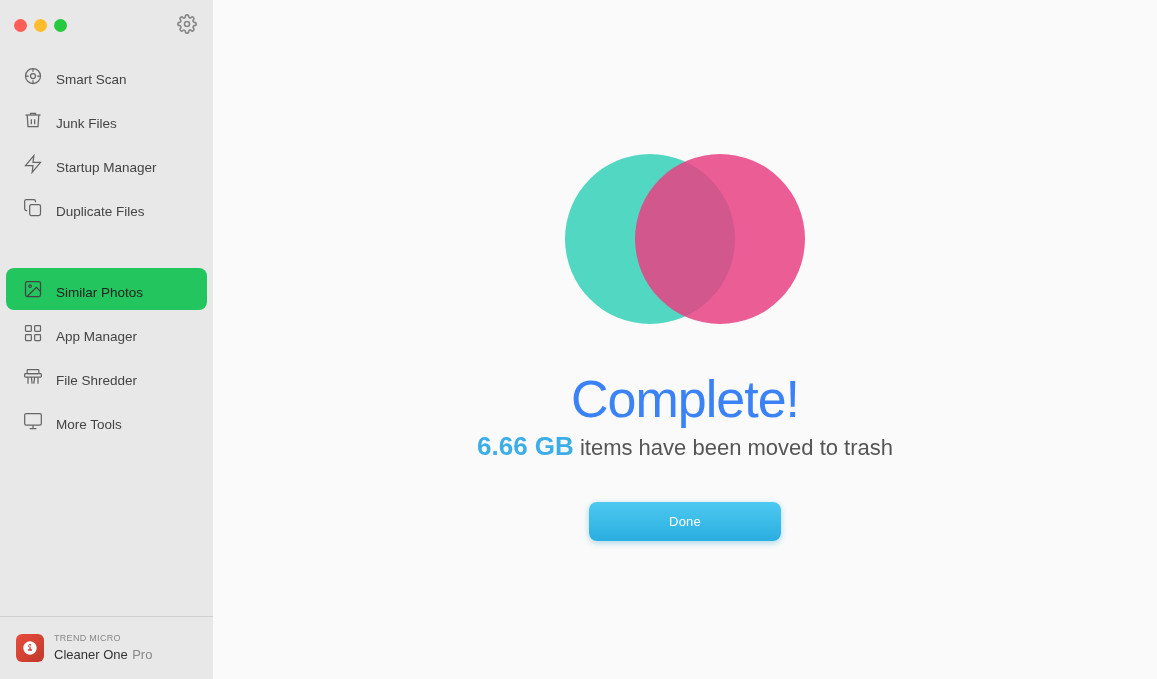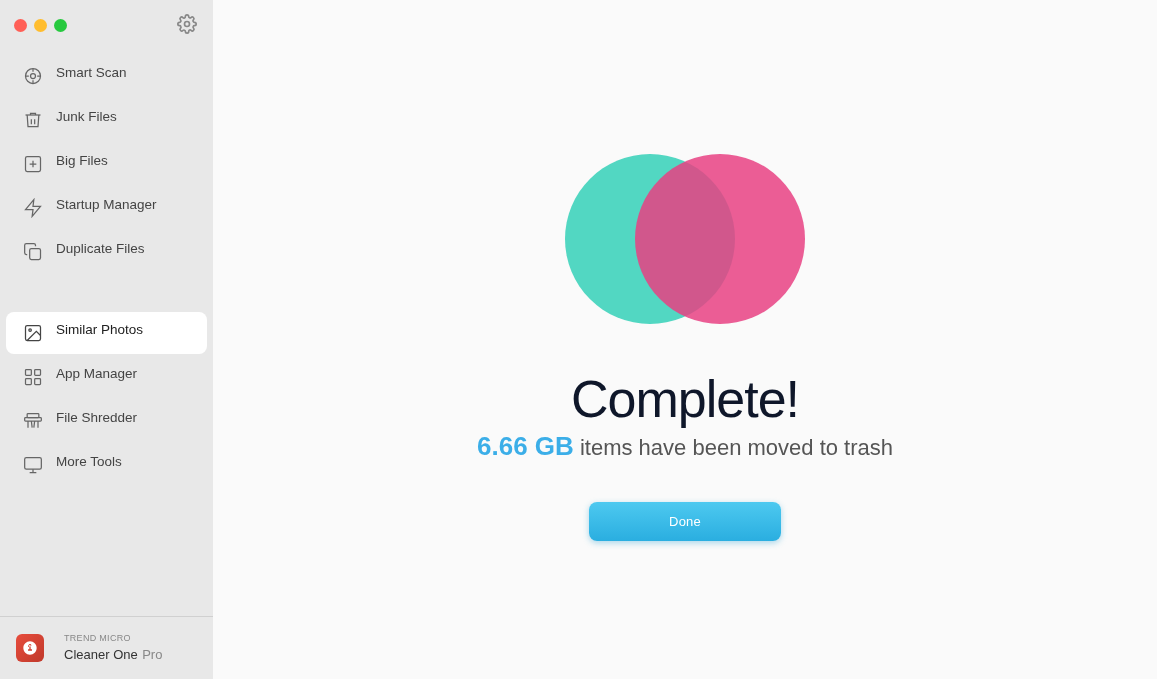--- a/index.html
+++ b/index.html
@@ -55,33 +55,33 @@
 
     .nav-items {
       flex: 1;
       display: flex;
       flex-direction: column;
       padding-top: 4px;
     }
 
     .nav-item {
       display: flex;
-      align-items: flex-start;
+      align-items: flex-end;
       padding: 10px 16px;
       cursor: pointer;
       border-radius: 8px;
       margin: 1px 6px;
       gap: 12px;
       color: #444;
       font-size: 14px;
       font-weight: 400;
     }
 
     .nav-item.active {
-      background: #ffffff;
+      background: #22c55e;
       color: #222;
       margin-top: 38px;
     }
 
     .nav-icon {
       width: 22px;
       height: 22px;
       flex-shrink: 0;
       color: #666;
       display: flex;
@@ -111,21 +111,20 @@
       justify-content: center;
       font-size: 14px;
       color: white;
       font-weight: bold;
     }
 
     .brand-text {
       display: flex;
       flex-direction: column;
       line-height: 1.2;
-      margin-left: 10px;
     }
 
     .brand-name-small {
       font-size: 9px;
       color: #888;
       text-transform: uppercase;
       letter-spacing: 0.3px;
     }
 
     .brand-name-main {
@@ -175,21 +174,21 @@
       height: 170px;
       border-radius: 50%;
       background: rgba(232, 65, 130, 0.85);
       right: 20px;
       top: 15px;
     }
 
     .complete-title {
       font-size: 52px;
       font-weight: 300;
-      color: #0f172a;
+      color: #3b82f6;
       text-align: center;
       margin-bottom: 2px;
       letter-spacing: -1px;
     }
 
     .complete-subtitle {
       font-size: 22px;
       color: #555;
       text-align: right;
       margin-bottom: 40px;
@@ -251,29 +250,20 @@
         <svg viewBox="0 0 24 24" fill="none" stroke="#666" stroke-width="1.5" width="20" height="20">
           <polyline points="3 6 5 6 21 6"></polyline>
           <path d="M19 6l-1 14H6L5 6"></path>
           <path d="M10 11v6M14 11v6"></path>
           <path d="M9 6V4h6v2"></path>
         </svg>
       </div>
       <span class="nav-label">Junk Files</span>
     </div>
 
-    <div class="nav-item">
-      <div class="nav-icon">
-        <svg viewBox="0 0 24 24" fill="none" stroke="#666" stroke-width="1.5" width="20" height="20">
-          <rect x="3" y="3" width="18" height="18" rx="2"></rect>
-          <path d="M8 12h8M12 8v8"></path>
-        </svg>
-      </div>
-      <span class="nav-label">Big Files</span>
-    </div>
 
 
     <div class="nav-item">
       <div class="nav-icon">
         <svg viewBox="0 0 24 24" fill="none" stroke="#666" stroke-width="1.5" width="20" height="20">
           <polygon points="13 2 3 14 12 14 11 22 21 10 12 10 13 2"></polygon>
         </svg>
       </div>
       <span class="nav-label">Startup Manager</span>
     </div>

